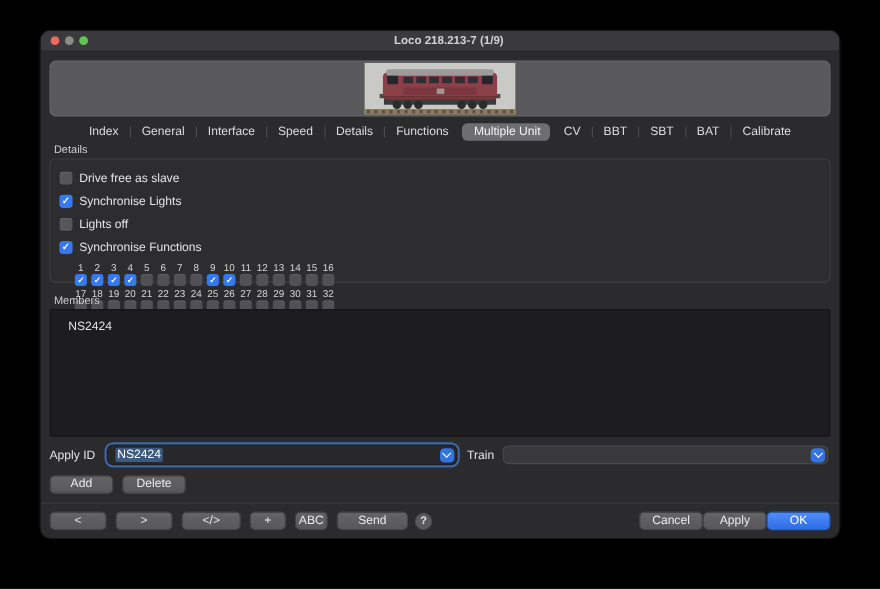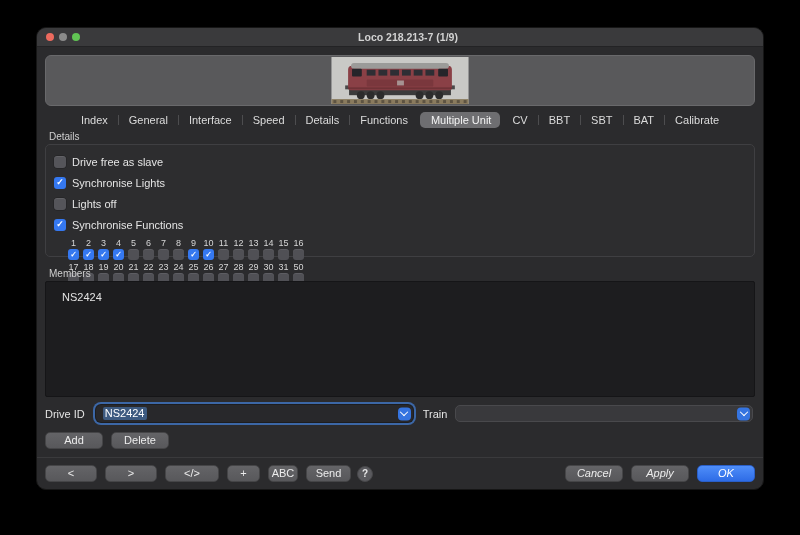--- a/index.html
+++ b/index.html
@@ -118,27 +118,27 @@
   .footer{
     margin-top:auto;border-top:1px solid #3a3a3c;height:32px;flex:0 0 auto;
     display:flex;align-items:center;padding:0 8px;box-sizing:border-box;
   }
   .footer-left{display:flex;gap:8px;align-items:center;}
   .footer-left .btn:nth-child(1){width:52px;}
   .footer-left .btn:nth-child(2){width:52px;}
   .footer-left .btn:nth-child(3){width:54px;}
   .footer-left .btn:nth-child(4){width:33px;}
   .footer-left .btn:nth-child(5){width:30px;padding:0 4px;}
-  .footer-left .btn:nth-child(6){width:45px;}
+  .footer-left .btn:nth-child(6){width:65px;}
   .help-btn{
     width:16px;height:16px;border-radius:50%;background:#5a5a5e;border:1px solid #48484a;
     color:#e8e8e8;font-size:10px;font-weight:bold;display:flex;align-items:center;
     justify-content:center;margin-left:6px;box-sizing:border-box;
   }
-  .footer-right{margin-left:auto;display:flex;gap:8px;font-style:italic;}
+  .footer-right{margin-left:auto;display:flex;}
   .footer-right .btn{width:58px;}
   .btn.primary{
     background:linear-gradient(#4f8ef9,#2e6ce6);border-color:#2a5fc8;color:#fff;
   }
 </style>
 </head>
 <body>
 
 <div class="window">
 
@@ -376,34 +376,34 @@
           </div>
           <div class="func-cell">
             <div class="func-num">30</div>
             <div class="func-cb"></div>
           </div>
           <div class="func-cell">
             <div class="func-num">31</div>
             <div class="func-cb"></div>
           </div>
           <div class="func-cell">
-            <div class="func-num">50</div>
+            <div class="func-num">32</div>
             <div class="func-cb"></div>
           </div>
         </div>
       </div>
   </div>
 
   <div class="group-label members-label">Members</div>
   <div class="members-list" id="members-list">
       <div class="member-item">NS2424</div>
     </div>
 
   <div class="combo-row">
-    <span class="field-label">Drive ID</span>
+    <span class="field-label">Apply ID</span>
     <div class="combo focused combo-loco">
       <span class="combo-value text-selected">NS2424</span>
       <div class="dd-btn">
         <div class="chev"></div>
       </div>
     </div>
     <span class="field-label train-label">Train</span>
     <div class="combo plain combo-train">
       <span class="combo-value"></span>
       <div class="dd-btn">

